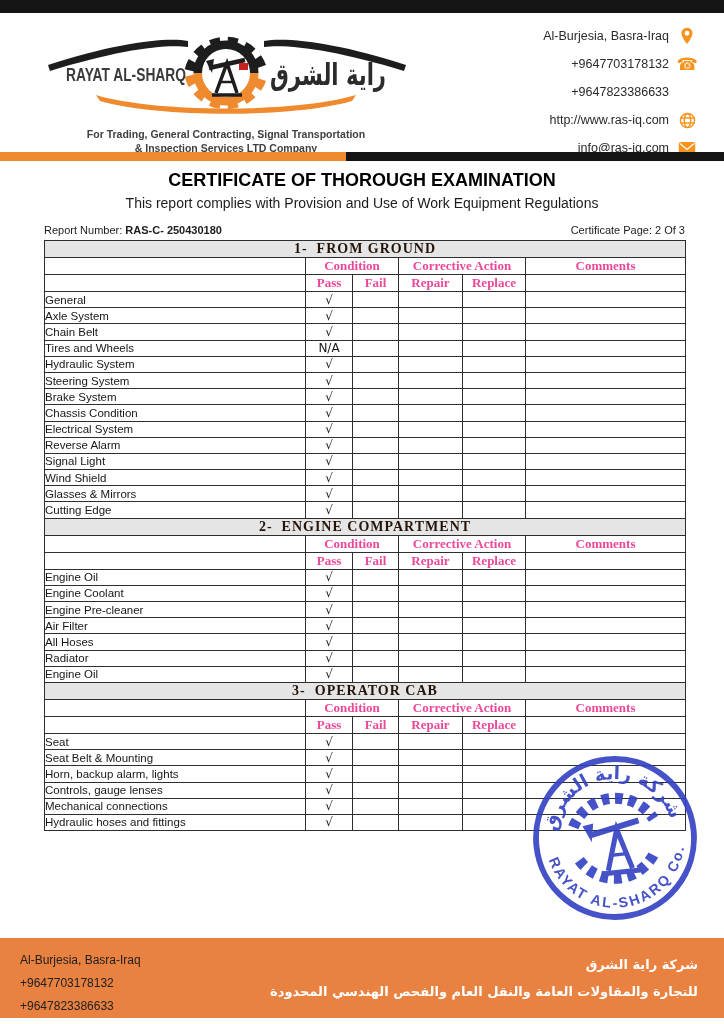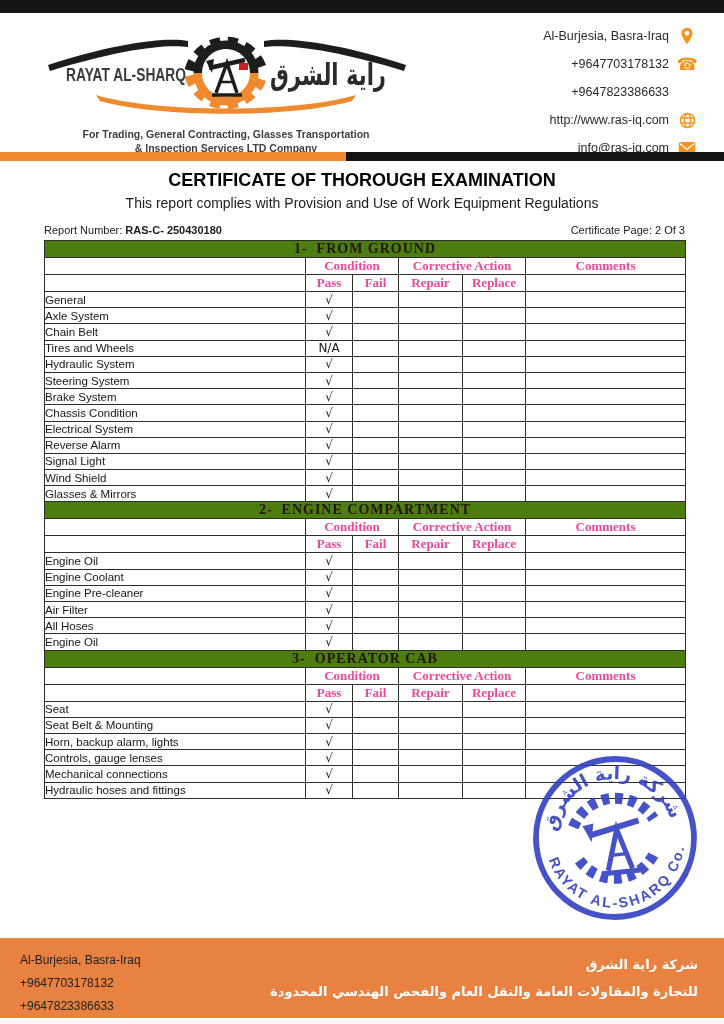--- a/index.html
+++ b/index.html
@@ -25,21 +25,21 @@
 
   
   .title{text-align:center;font-size:18px;font-weight:bold;color:#000000;margin-top:9px;}
   .subtitle{text-align:center;font-size:14px;color:#1c1c1c;margin-top:4px;}
   .report-row{display:flex;justify-content:space-between;margin:13px 39px 4px 44px;font-size:11px;color:#1c1c1c;}
   .report-label b{font-weight:bold;}
 
   
   table{border-collapse:collapse;table-layout:fixed;width:641px;margin-left:44px;}
   td{border:1px solid #2e2e2e;overflow:hidden;white-space:nowrap;padding:0;}
-  .sec-hdr{background:#4d7c0f;text-align:center;font-family:"Liberation Serif",serif;
+  .sec-hdr{background:#e5e5e5;text-align:center;font-family:"Liberation Serif",serif;
            font-weight:bold;font-size:14px;letter-spacing:1px;color:#241409;height:16px;}
   .hdr-cell{font-family:"Liberation Serif",serif;font-weight:bold;font-size:13px;
             text-align:center;height:15px;color:#ec4899;}
   .item-cell{font-size:11.5px;height:15px;color:#161616;}
   tr.data-row td{height:15.2px;}
   .mark-cell{text-align:center;font-size:12px;color:#161616;font-family:"DejaVu Sans",sans-serif;}
 
   
   .stamp{position:absolute;left:531px;top:754px;width:168px;height:168px;
          transform:rotate(-6deg);opacity:0.9;pointer-events:none;}
@@ -80,21 +80,21 @@
           <rect x="213" y="44" width="9" height="7" fill="#c62222"></rect>
           <line x1="186" y1="76" x2="216" y2="76" stroke="#1d1d1d" stroke-width="3.5"></line>
         </g>
 
         <path d="M70,76 C130,94 270,94 330,76 L326,82 C268,99 132,99 74,82 Z" fill="#F08A2E"></path>
 
         <text x="40" y="62" font-size="19" font-weight="bold" fill="#3b3b3b" font-family="Liberation Sans, sans-serif" textLength="120" lengthAdjust="spacingAndGlyphs">RAYAT AL-SHARQ</text>
         <text x="244" y="66" font-size="30" font-weight="bold" fill="#2b2b2b" font-family="DejaVu Sans, sans-serif" textLength="116" lengthAdjust="spacingAndGlyphs">راية الشرق</text>
       </svg>
       <div class="tagline">
-        <div>For Trading, General Contracting, Glasses Transportation</div>
+        <div>For Trading, General Contracting, Signal Transportation</div>
         <div>&amp; Inspection Services LTD Company</div>
       </div>
     </div>
 
     <div class="contacts">
       <div class="contact-row">
         <span>Al-Burjesia, Basra-Iraq</span>
         <span class="contact-icon">
           <svg width="14" height="18" viewBox="0 0 24 30">
               <path d="M12 1 C6.5 1 2.5 5.2 2.5 10.3 C2.5 17 12 29 12 29 C12 29 21.5 17 21.5 10.3 C21.5 5.2 17.5 1 12 1 Z M12 14.5 A4.2 4.2 0 1 1 12 6.1 A4.2 4.2 0 0 1 12 14.5 Z" fill="#F6941E" fill-rule="evenodd"></path>
@@ -274,20 +274,28 @@
           <td class="mark-cell"></td>
         </tr>
         <tr class="data-row">
           <td class="item-cell">Glasses &amp; Mirrors</td>
           <td class="mark-cell">√</td>
           <td class="mark-cell"></td>
           <td class="mark-cell"></td>
           <td class="mark-cell"></td>
           <td class="mark-cell"></td>
         </tr>
+        <tr class="data-row">
+          <td class="item-cell">Cutting Edge</td>
+          <td class="mark-cell">√</td>
+          <td class="mark-cell"></td>
+          <td class="mark-cell"></td>
+          <td class="mark-cell"></td>
+          <td class="mark-cell"></td>
+        </tr>
       </tbody>
       <tbody>
         <tr>
           <td class="sec-hdr" colspan="6">2-&nbsp; ENGINE COMPARTMENT</td>
         </tr>
         <tr>
           <td class="hdr-cell"></td>
           <td class="hdr-cell" colspan="2">Condition</td>
           <td class="hdr-cell" colspan="2">Corrective Action</td>
           <td class="hdr-cell">Comments</td>
@@ -327,20 +335,28 @@
         <tr class="data-row">
           <td class="item-cell">Air Filter</td>
           <td class="mark-cell">√</td>
           <td class="mark-cell"></td>
           <td class="mark-cell"></td>
           <td class="mark-cell"></td>
           <td class="mark-cell"></td>
         </tr>
         <tr class="data-row">
           <td class="item-cell">All Hoses</td>
+          <td class="mark-cell">√</td>
+          <td class="mark-cell"></td>
+          <td class="mark-cell"></td>
+          <td class="mark-cell"></td>
+          <td class="mark-cell"></td>
+        </tr>
+        <tr class="data-row">
+          <td class="item-cell">Radiator</td>
           <td class="mark-cell">√</td>
           <td class="mark-cell"></td>
           <td class="mark-cell"></td>
           <td class="mark-cell"></td>
           <td class="mark-cell"></td>
         </tr>
         <tr class="data-row">
           <td class="item-cell">Engine Oil</td>
           <td class="mark-cell">√</td>
           <td class="mark-cell"></td>

